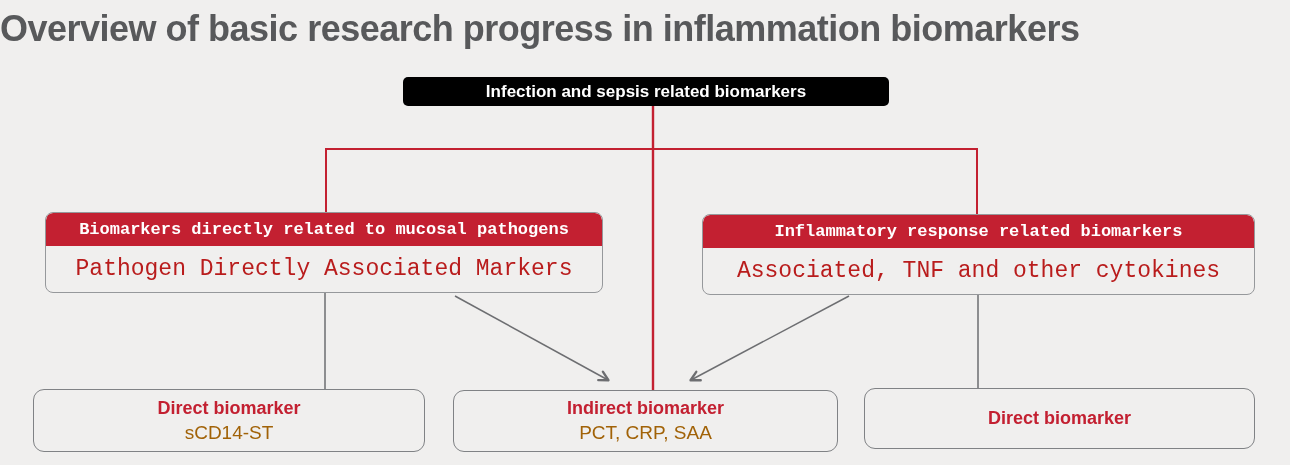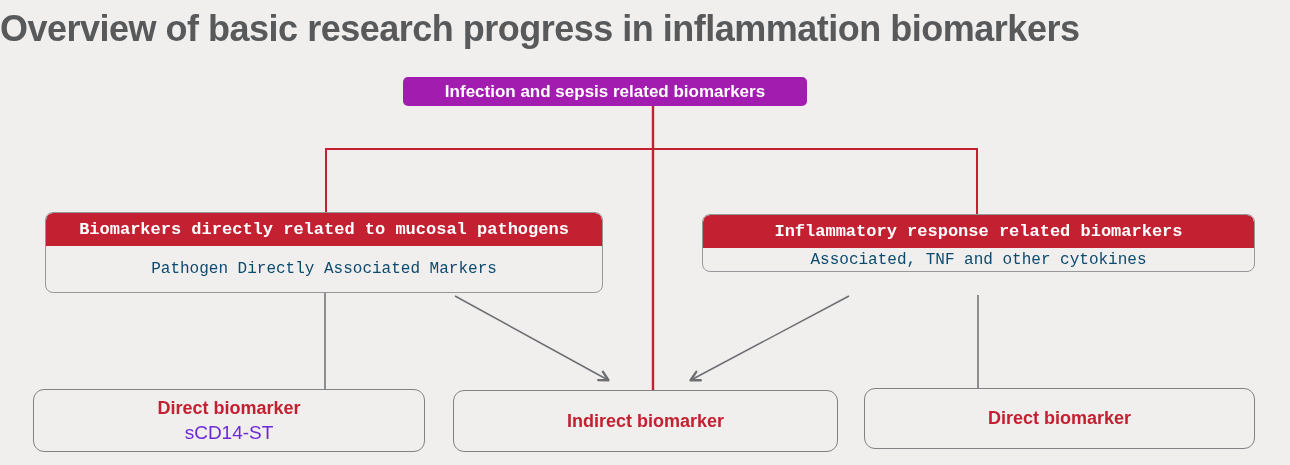--- a/index.html
+++ b/index.html
@@ -30,23 +30,23 @@
     top: 0; left: 0;
     width: 1290px;
     height: 465px;
     z-index: 1;
   }
 
   .root-node {
     position: absolute;
     left: 403px;
     top: 77px;
-    width: 404px;
+    width: 486px;
     height: 29px;
-    background: #a21caf;
+    background: #000000;
     border-radius: 5px;
     color: #ffffff;
     font-weight: bold;
     font-size: 17px;
     line-height: 29px;
     text-align: center;
     z-index: 2;
   }
 
   .branch {
@@ -68,46 +68,46 @@
     font-size: 17px;
     line-height: 33px;
     text-align: center;
     border-radius: 7px 7px 0 0;
   }
   .branch-body {
     flex: 1;
     display: flex;
     align-items: center;
     justify-content: center;
-    color: #0c4a6e;
-    font-size: 16px;
+    color: #b91c1c;
+    font-size: 23px;
   }
 
   .branch-left  { left: 45px;  top: 212px; width: 558px; height: 81px; }
-  .branch-right { left: 702px; top: 214px; width: 553px; height: 58px; }
+  .branch-right { left: 702px; top: 214px; width: 553px; height: 81px; }
 
   .leaf {
     position: absolute;
     border: 1.4px solid #808285;
     border-radius: 11px;
     background: #f0efee;
     z-index: 2;
     display: flex;
     flex-direction: column;
     align-items: center;
     justify-content: center;
     gap: 3px;
   }
   .leaf-title {
     color: #c32031;
     font-weight: bold;
     font-size: 18px;
   }
   .leaf-value {
-    color: #6d28d9;
+    color: #a16207;
     font-size: 19px;
   }
 
   .leaf-1 { left: 33px;  top: 389px; width: 392px; height: 63px; }
   .leaf-2 { left: 453px; top: 390px; width: 385px; height: 62px; text-align: center; }
   .leaf-3 { left: 864px; top: 388px; width: 391px; height: 61px; }
 </style>
 </head>
 <body>
 
@@ -145,19 +145,20 @@
     <div class="branch-body">Associated, TNF and other cytokines</div>
   </div>
 
   <div class="leaf leaf-1">
     <div class="leaf-title">Direct biomarker</div>
     <div class="leaf-value">sCD14-ST</div>
   </div>
 
   <div class="leaf leaf-2">
     <div class="leaf-title">Indirect biomarker</div>
+    <div class="leaf-value">PCT, CRP, SAA</div>
   </div>
 
   <div class="leaf leaf-3">
     <div class="leaf-title">Direct biomarker</div>
   </div>
 
 </div>
 
 </body></html>

